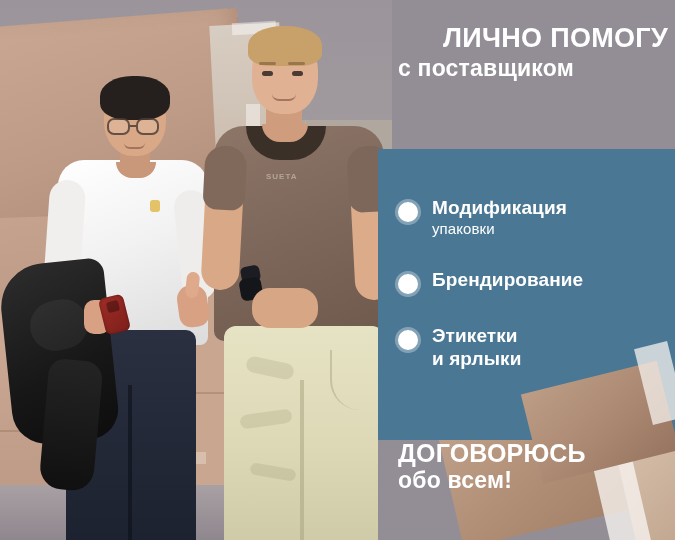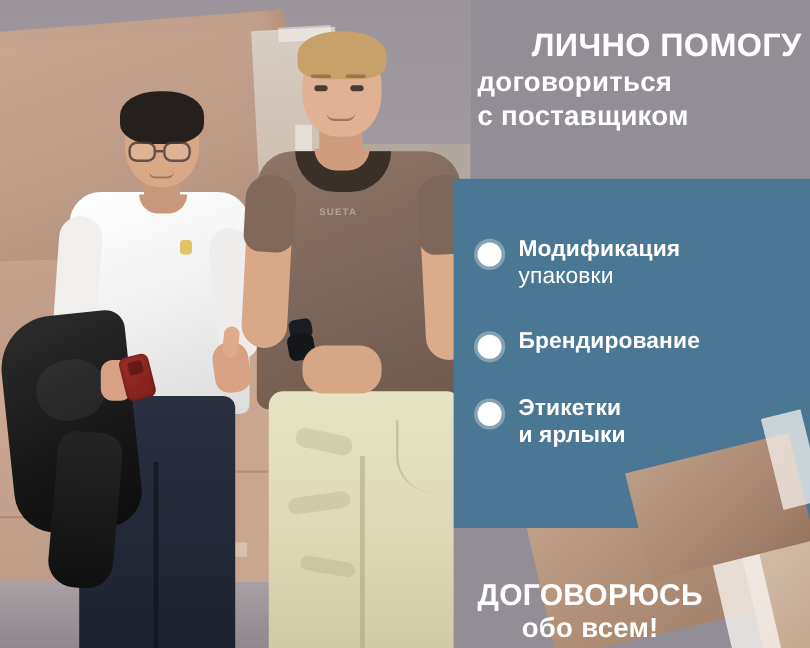--- a/index.html
+++ b/index.html
@@ -282,44 +282,43 @@
   }
   .bullet-dot {
     flex:0 0 auto;
     width:20px; height:20px; border-radius:50%;
     background:#ffffff;
     margin-right:14px; margin-top:5px;
     box-shadow:0 0 0 3px rgba(255,255,255,.32);
   }
   .bullet-text { color:#ffffff; line-height:1.2; }
   .bt-strong { font-size:19px; font-weight:bold; display:block; letter-spacing:.1px; }
-  .bt-light  { font-size:19px; font-weight:normal; display:block; letter-spacing:.1px; }
+  .bt-light  { font-size:15px; font-weight:normal; display:block; letter-spacing:.1px; }
 
   
   .footer-bg {
     position:absolute; left:378px; top:440px; width:297px; height:100px;
     background:#938e96; z-index:3;
   }
   .footer-box {
     position:absolute; left:60px; top:-4px; width:300px; height:115px;
     background:linear-gradient(150deg,#c0a089 0%,#ae8b73 45%,#9a7760 100%);
     transform:rotate(-13deg); transform-origin:left top;
   }
   .footer-box-tape {
     position:absolute; left:222px; top:-10px; width:40px; height:130px;
     background:rgba(246,243,239,.8); transform:rotate(-13deg);
   }
   .footer-box-edge {
     position:absolute; left:248px; top:-6px; width:60px; height:120px;
     background:linear-gradient(150deg,#d6c0ac,#c0a48c); transform:rotate(-13deg);
   }
   .footer-text {
-    position:absolute; left:398px; top:482px; z-index:8;
+    position:absolute; left:398px; top:439px; z-index:8;
     color:#ffffff;
-    text-align:center;
   }
   .f-line1 { font-size:25px; font-weight:bold; letter-spacing:.2px; line-height:1.12; }
   .f-line2 { font-size:23px; font-weight:bold; letter-spacing:.2px; line-height:1.18; }
 
   
   .avito {
     position:absolute; left:566px; top:500px; z-index:9;
     display:flex; align-items:center;
     opacity:.82;
   }
@@ -399,21 +398,20 @@
     <div class="fold" style="left:250px;top:466px;width:46px;height:12px;transform:rotate(10deg);"></div>
     <div class="p2-pocket"></div>
     <div class="p2-leg-split"></div>
     <div class="watch-band-a"></div>
     <div class="watch"></div>
     <div class="p2-hands"></div>
   </div>
 
   <div class="header-text">
     <div class="h-line1">ЛИЧНО ПОМОГУ</div>
-    <div class="h-line2">договориться</div>
     <div class="h-line3">с поставщиком</div>
   </div>
 
   <div class="blue-panel">
     <div class="blue-panel-box"></div>
     <div class="blue-panel-box-tape"></div>
   </div>
 
   <div class="bullets">
 

